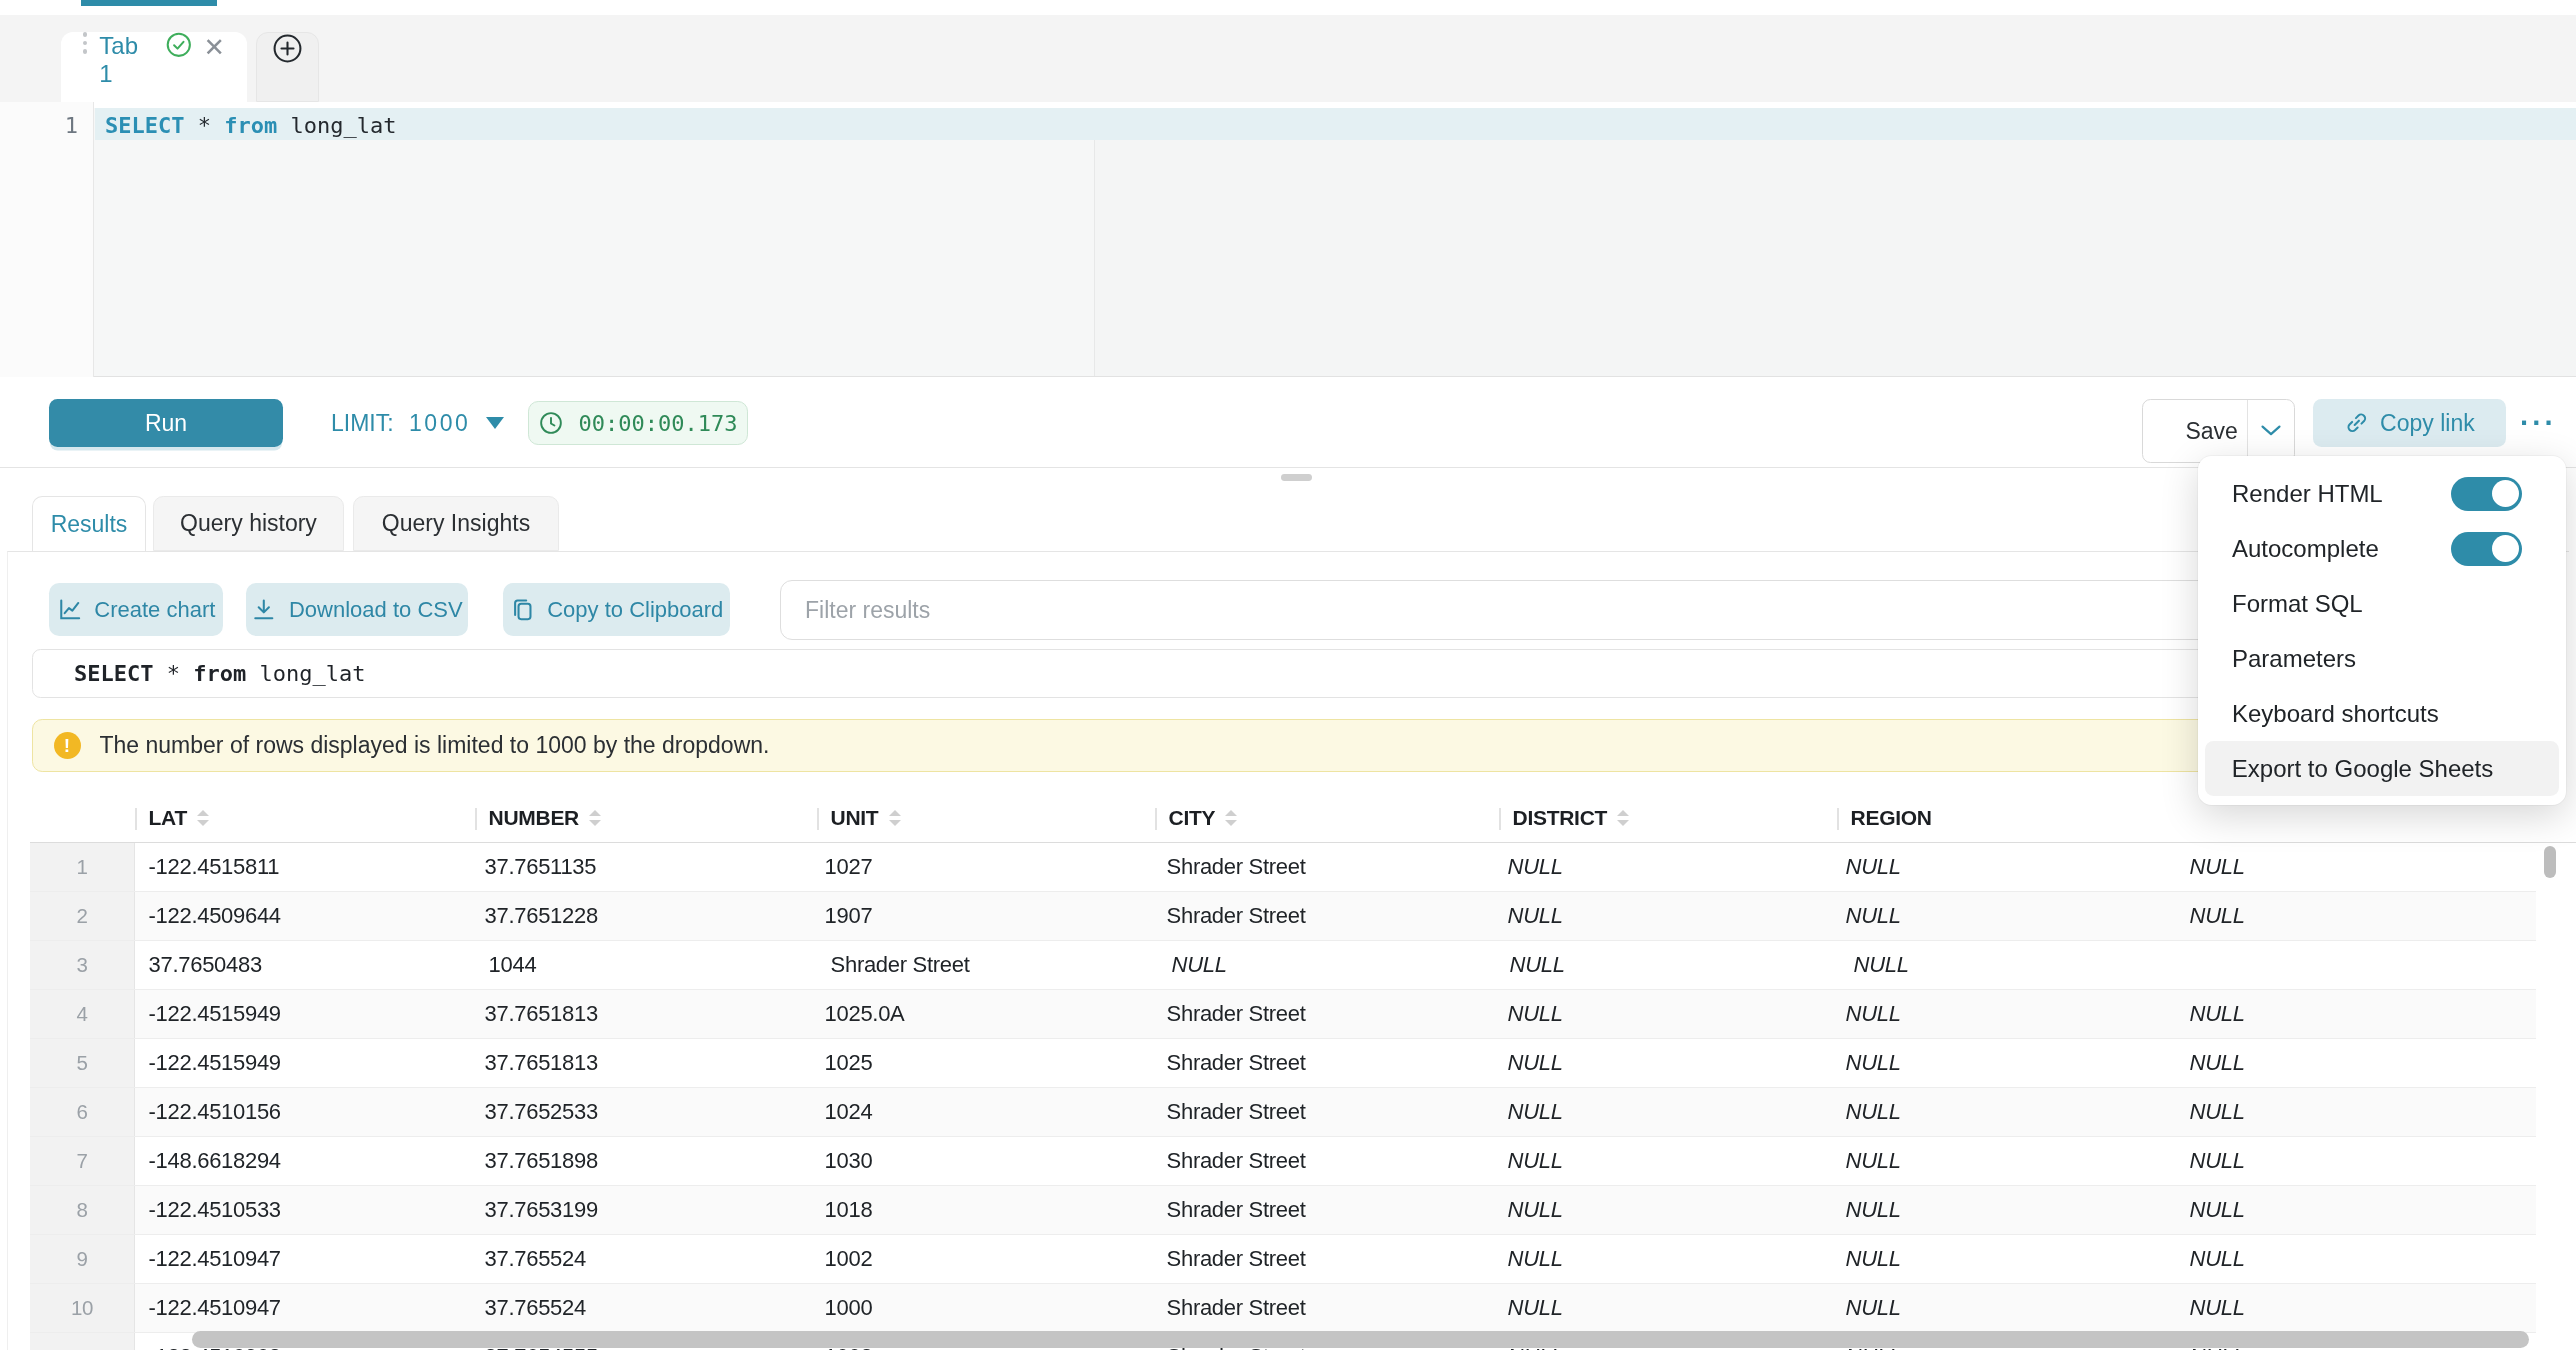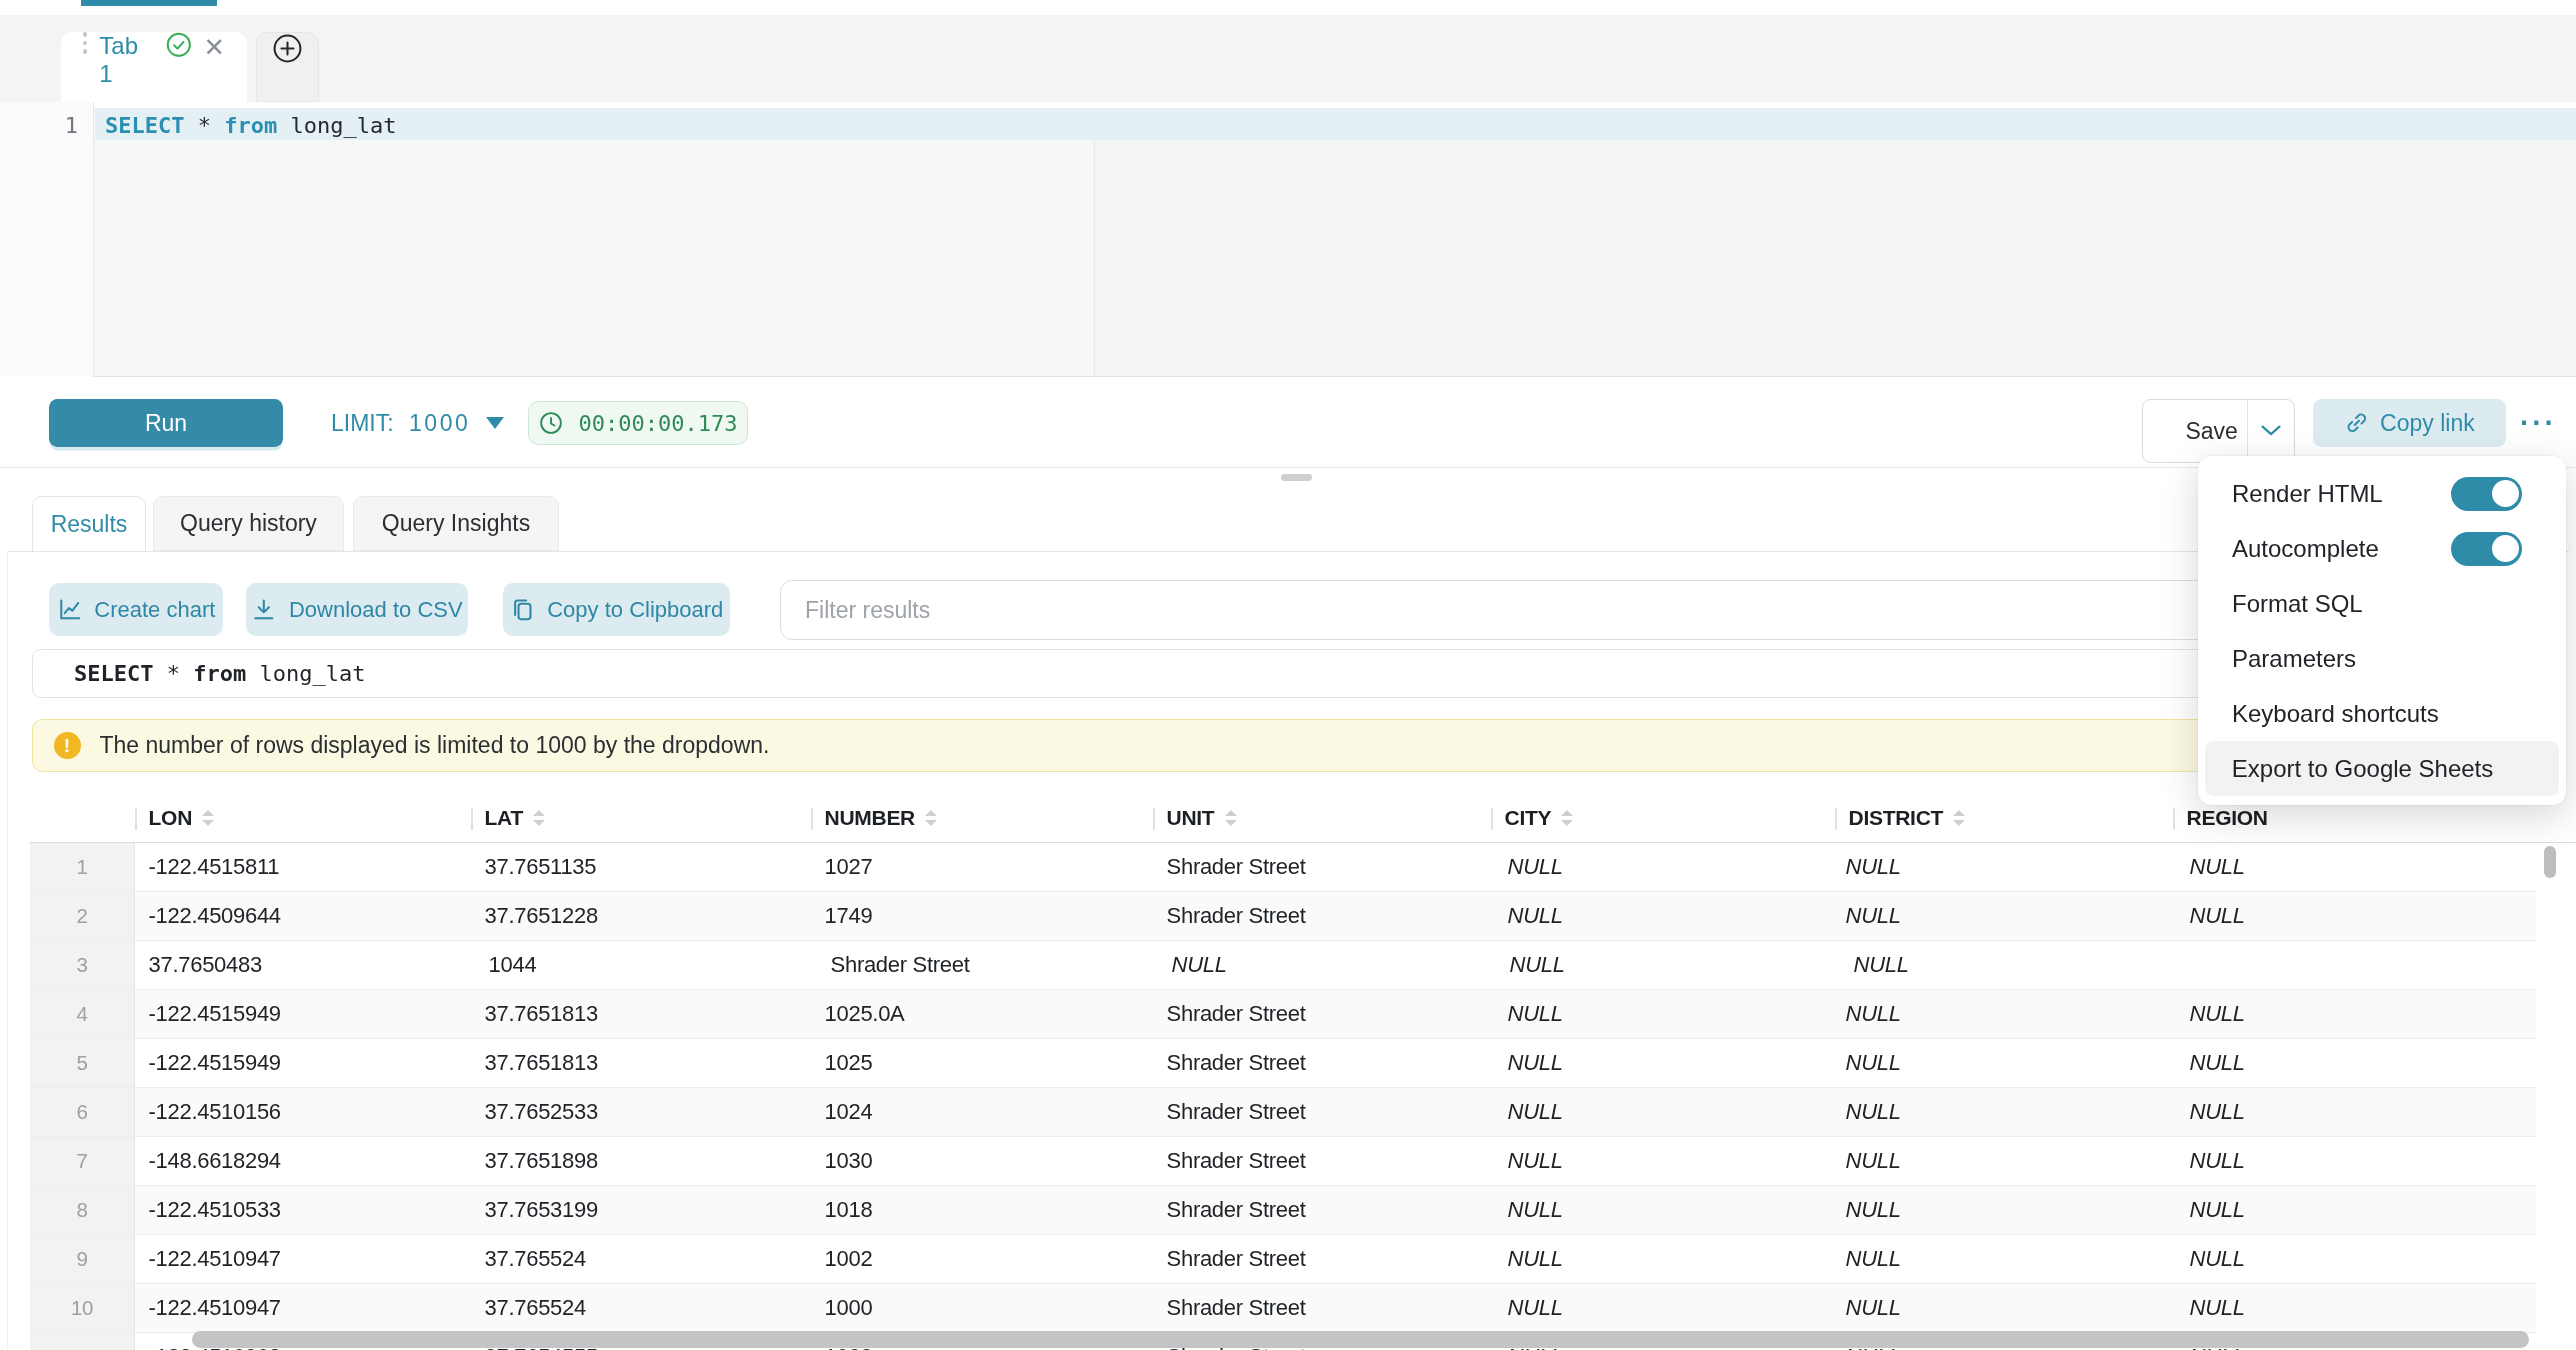--- a/index.html
+++ b/index.html
@@ -251,27 +251,20 @@
   <div class="sqlbox"><b>SELECT</b><span> * </span><b>from</b><span> long_lat</span></div>
 
   <div class="banner">
     <div class="warn-ic">!</div>
     <span>The number of rows displayed is limited to 1000 by the dropdown.</span>
   </div>
 
   <div class="table">
     <div class="thead" id="thead">
         <div class="hcell numh" style="width: 105px;"></div>
-        <div class="hcell" style="width: 336px;">
-          <span>LON</span>
-          <span class="sort">
-            <i class="up"></i>
-            <i class="dn"></i>
-          </span>
-        </div>
         <div class="hcell" style="width: 340px;">
           <span>LAT</span>
           <span class="sort">
             <i class="up"></i>
             <i class="dn"></i>
           </span>
         </div>
         <div class="hcell" style="width: 342px;">
           <span>NUMBER</span>
           <span class="sort">
@@ -312,21 +305,21 @@
           <div class="td" style="width: 342px;">1027</div>
           <div class="td" style="width: 341px;">Shrader Street</div>
           <div class="td null" style="width: 338px;">NULL</div>
           <div class="td null" style="width: 344px;">NULL</div>
           <div class="td null" style="width: 338px;">NULL</div>
         </div>
         <div class="tr alt">
           <div class="td numc" style="width: 105px;">2</div>
           <div class="td" style="width: 336px;">-122.4509644</div>
           <div class="td" style="width: 340px;">37.7651228</div>
-          <div class="td" style="width: 342px;">1749</div>
+          <div class="td" style="width: 342px;">1907</div>
           <div class="td" style="width: 341px;">Shrader Street</div>
           <div class="td null" style="width: 338px;">NULL</div>
           <div class="td null" style="width: 344px;">NULL</div>
           <div class="td null" style="width: 338px;">NULL</div>
         </div>
         <div class="tr">
           <div class="td numc" style="width: 105px;">3</div>
           <div class="td" style="width: 340px;">37.7650483</div>
           <div class="td" style="width: 342px;">1044</div>
           <div class="td" style="width: 341px;">Shrader Street</div>

